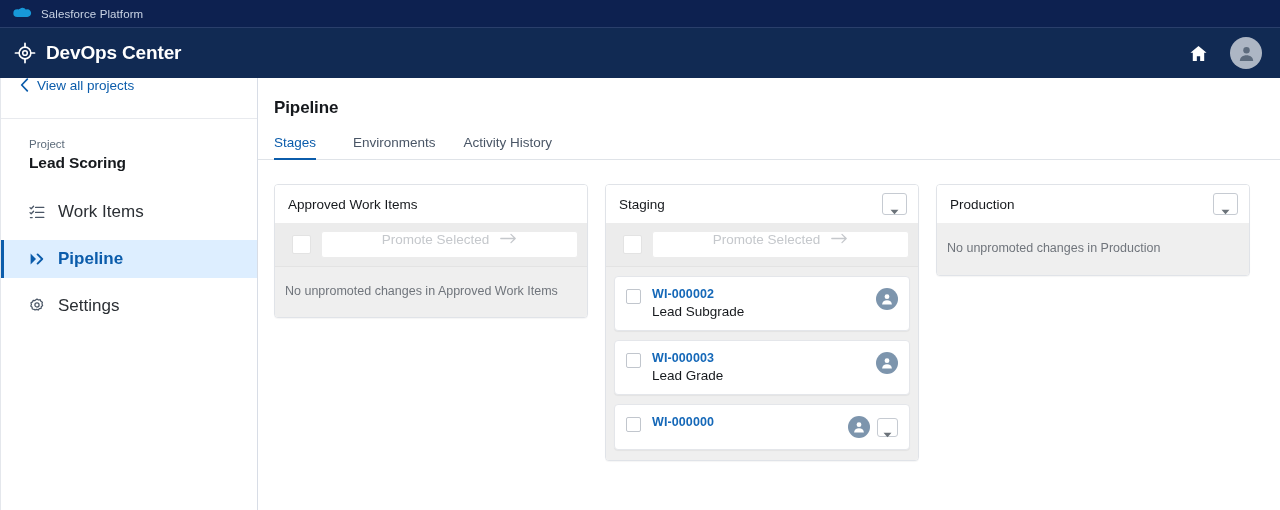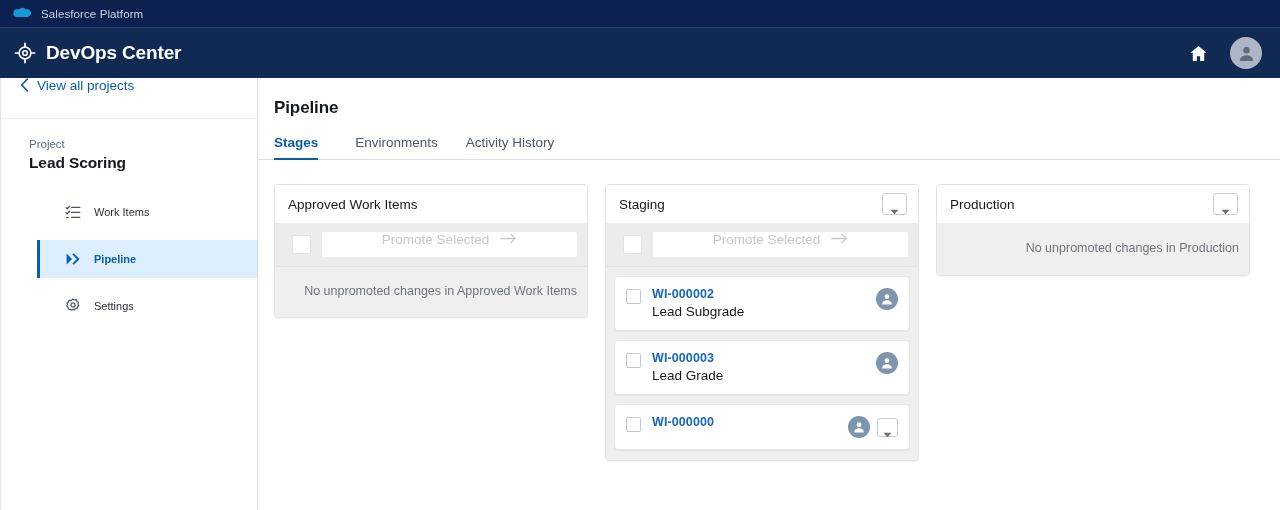--- a/index.html
+++ b/index.html
@@ -105,22 +105,21 @@
   }
   .nav { margin-top: 21px; }
   .nav-item {
     height: 38px;
     display: flex;
     align-items: center;
     gap: 13px;
     padding-left: 28px;
     position: relative;
     color: #2b2f34;
-    font-size: 11px;
-    margin-left: 36px;
+    font-size: 17px;
   }
   .nav-item .nav-icon { width: 16px; height: 16px; display: block; flex: 0 0 16px; }
   .nav-item.active {
     background: #ddeeff;
     color: #0b5cab;
     font-weight: bold;
   }
   .nav-item.active::before {
     content: "";
     position: absolute;
@@ -154,21 +153,21 @@
   }
   .tab {
     font-size: 13.5px;
     color: #4a5666;
     padding: 0 14px 9px 14px;
     position: relative;
   }
   .tab:first-child { padding-left: 0; margin-right: 9px; }
   .tab.active {
     color: #0b5cab;
-    font-weight: bold;
+    font-weight: normal;
   }
   .tab.active::after {
     content: "";
     position: absolute;
     left: 0; right: 14px; bottom: -1px;
     height: 2.5px;
     background: #0b5cab;
   }
 
   
@@ -236,21 +235,21 @@
     gap: 11px;
     color: #c5c8cc;
     font-size: 13.5px;
   }
   .arrow-right { width: 17px; height: 11px; display: block; }
 
   .empty-state {
     background: #efefef;
     border-top: 1px solid #e3e3e3;
     padding: 17px 10px 19px 10px;
-    text-align: right;
+    text-align: left;
     color: #70757c;
     font-size: 12.5px;
   }
   .empty-state.plain {
     border-top: none;
     padding: 18px 10px 20px 10px;
   }
 
   .card-list {
     background: #efefef;

